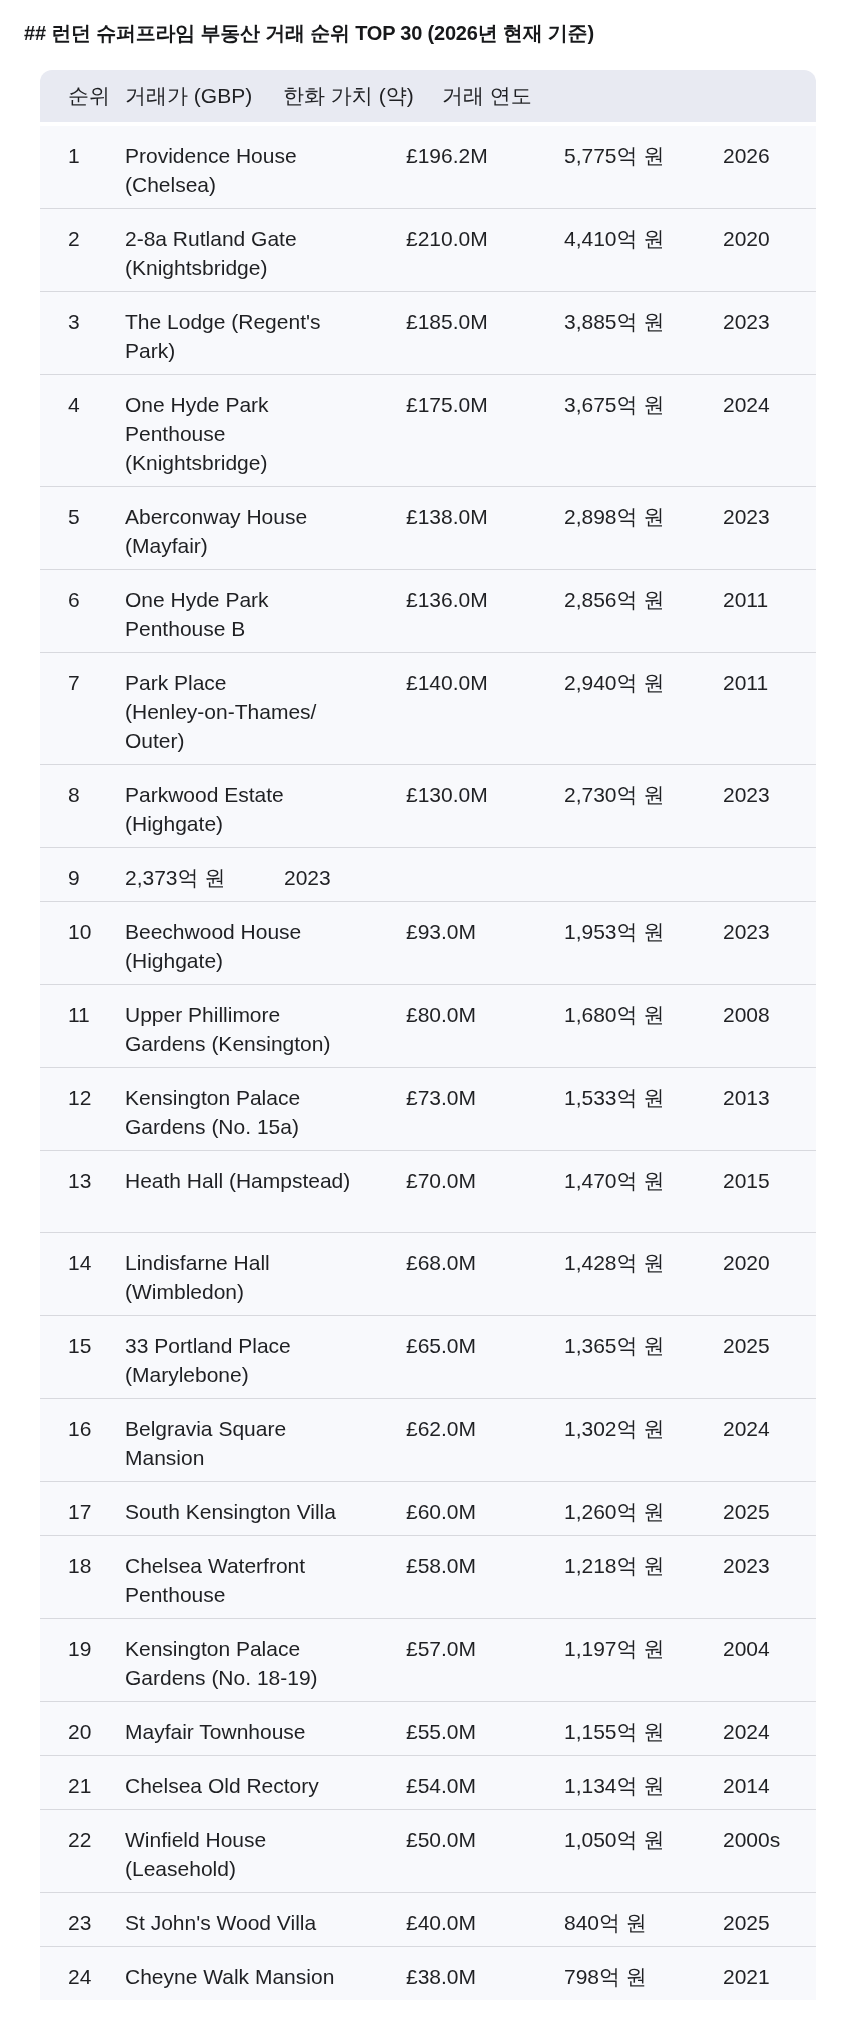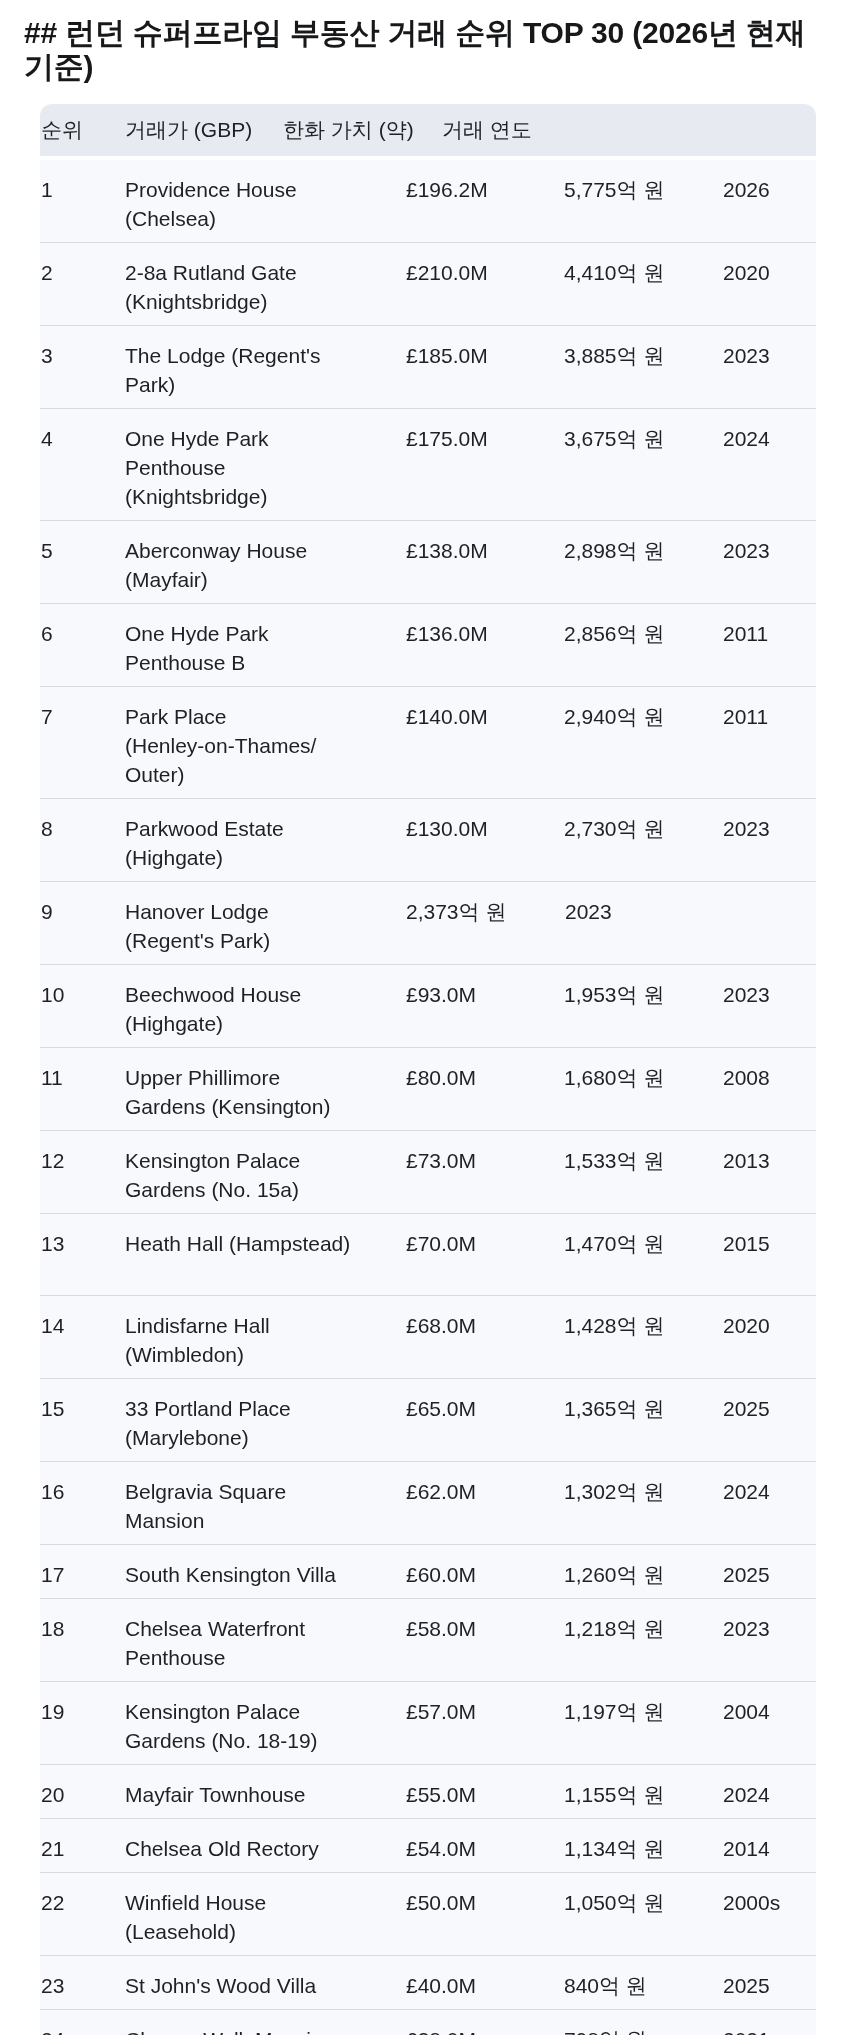--- a/index.html
+++ b/index.html
@@ -9,21 +9,21 @@
   body {
     width: 850px;
     height: 2035px;
     overflow: hidden;
     background: #ffffff;
     font-family: "Liberation Sans", "DejaVu Sans", sans-serif;
     color: #1f2023;
   }
   .page-title {
     margin: 16px 24px 20px 24px;
-    font-size: 30px;
+    font-size: 20px;
     line-height: 34px;
     font-weight: 700;
     color: #17181a;
     letter-spacing: -0.2px;
   }
   .asset-table {
     margin-left: 40px;
     width: 776px;
     border-radius: 12px 12px 0 0;
     overflow: hidden;
@@ -57,21 +57,21 @@
   .row.first {
     border-top: none;
   }
   .row.tall {
     min-height: 82px;
   }
   .c {
     box-sizing: border-box;
     flex-shrink: 0;
   }
-  .c-rank  { width: 85px;  padding-left: 1px; }
+  .c-rank  { width: 85px;  padding-left: 28px; }
   .c-name  { width: 281px; padding-right: 24px; white-space: pre-line; }
   .c-price { width: 158px; }
   .c-krw   { width: 159px; }
   .c-year  { width: auto; flex: 1 1 auto; }
 </style>
 </head>
 <body>
 
 <h1 class="page-title">## 런던 슈퍼프라임 부동산 거래 순위 TOP 30 (2026년 현재 기준)</h1>
 
@@ -145,22 +145,20 @@
       <div class="row">
     <div class="c c-rank">8</div>
     <div class="c c-name">Parkwood Estate
 (Highgate)</div>
     <div class="c c-price">£130.0M</div>
     <div class="c c-krw">2,730억 원</div>
     <div class="c c-year">2023</div>
   </div>
       <div class="row">
     <div class="c c-rank">9</div>
-    <div class="c c-name">Hanover Lodge
-(Regent's Park)</div>
     <div class="c c-krw">2,373억 원</div>
     <div class="c c-year">2023</div>
   </div>
       <div class="row">
     <div class="c c-rank">10</div>
     <div class="c c-name">Beechwood House
 (Highgate)</div>
     <div class="c c-price">£93.0M</div>
     <div class="c c-krw">1,953억 원</div>
     <div class="c c-year">2023</div>

